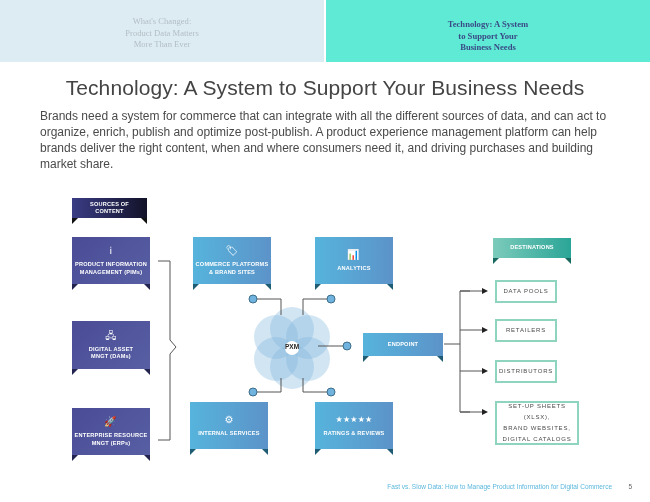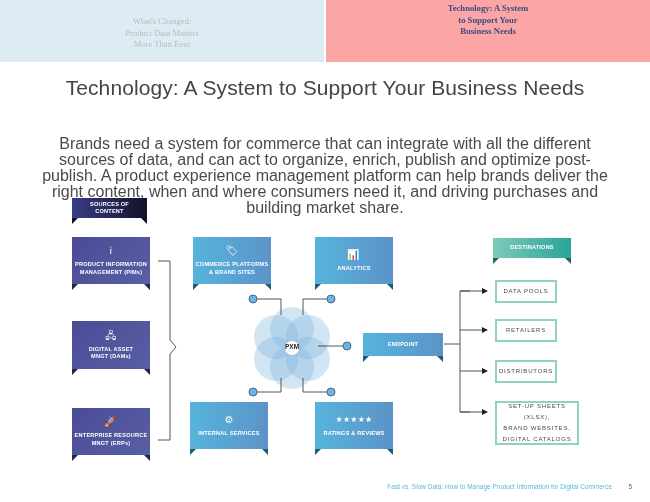--- a/index.html
+++ b/index.html
@@ -2,25 +2,25 @@
 <html><head>
 <meta charset="utf-8">
 <style>
   * { box-sizing: border-box; margin: 0; padding: 0; }
   html, body { width: 650px; height: 502px; background: #ffffff; overflow: hidden; }
   body { font-family: "Liberation Sans", sans-serif; position: relative; }
 
   
   .nav { position: absolute; left: 0; top: 0; width: 650px; height: 62px; display: flex; gap: 2px; background: #ffffff; }
   .nav-tab { flex: 1; height: 62px; background: #ddecf3; display: flex; align-items: flex-start; justify-content: center; padding-top: 16px; text-align: center; font-size: 8.6px; line-height: 11.5px; color: #b3bec4; cursor: pointer; }
-  .nav-tab.active { background: #fca5a5; color: #3a4a86; font-weight: bold; padding-top: 3px; }
+  .nav-tab.active { background: #5eead4; color: #3a4a86; font-weight: bold; padding-top: 19px; }
   .nav-tab span { display: block; white-space: pre-line; font-family: Liberation Serif, serif; }
 
   .page-title { position: absolute; left: 0; top: 76px; width: 650px; text-align: center; font-size: 21px; color: #444; font-weight: normal; letter-spacing: 0.1px; }
-  .intro { position: absolute; left: 40px; top: 136px; width: 570px; text-align: center; font-size: 16px; line-height: 16px; color: #4a4a4a; }
+  .intro { position: absolute; left: 40px; top: 108px; width: 570px; text-align: left; font-size: 12px; line-height: 16px; color: #4a4a4a; }
 
   
   .diagram { position: absolute; left: 0; top: 190px; width: 650px; height: 270px; }
   .diagram svg.lines { position: absolute; left: 0; top: 0; }
 
   .ribbon { position: absolute; color: #fff; font-weight: bold; text-align: center; font-size: 5.6px; line-height: 7.5px; letter-spacing: 0.2px; display: flex; flex-direction: column; align-items: center; justify-content: center; }
   .ribbon::before, .ribbon::after { content: ""; position: absolute; bottom: -6px; width: 0; height: 0; border-style: solid; }
   .ribbon::before { left: 0; border-width: 0 6px 6px 0; border-color: transparent #1d1e4a transparent transparent; border-right-color: transparent; border-top: 6px solid var(--tab); border-left: 0; border-right: 6px solid transparent; border-bottom: 0; }
   .ribbon::after { right: 0; border-top: 6px solid var(--tab); border-left: 6px solid transparent; border-right: 0; border-bottom: 0; }
 

